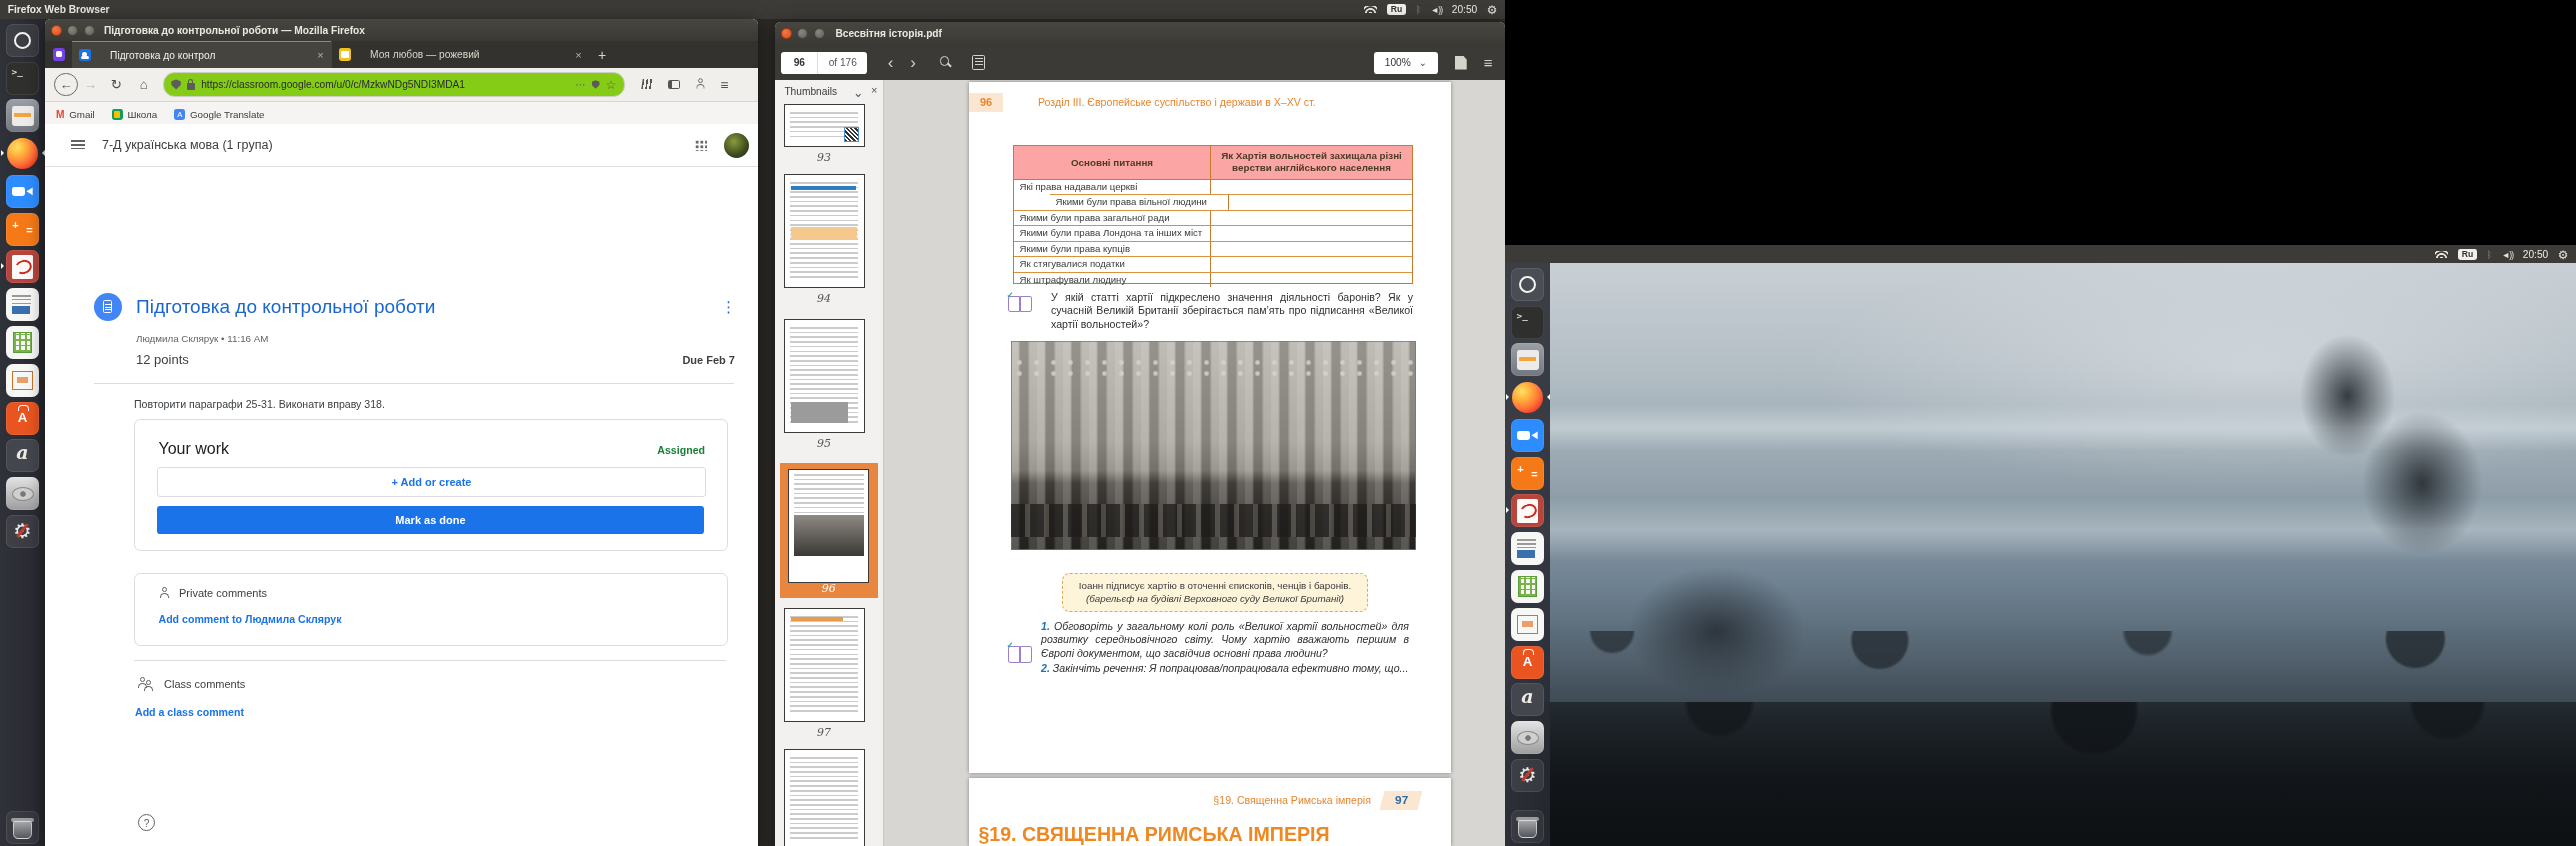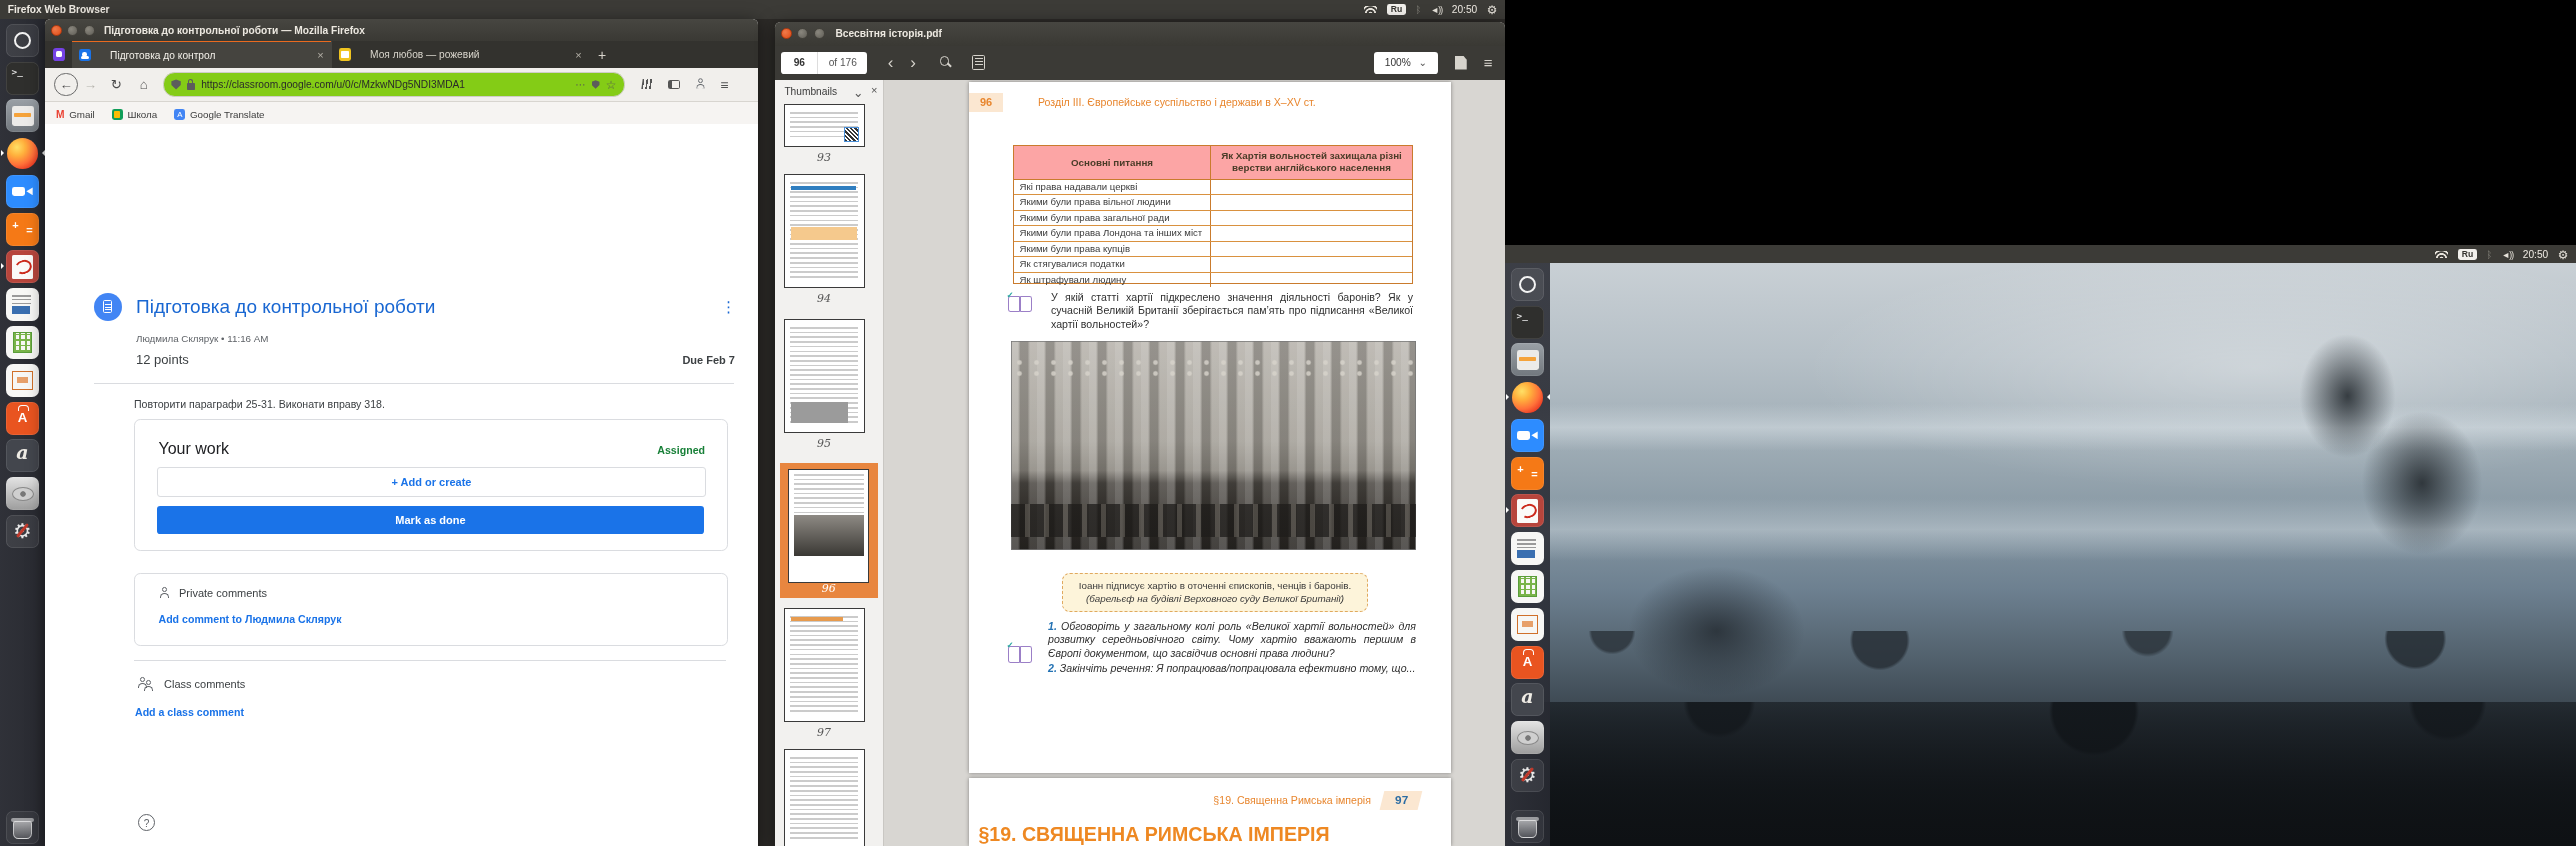--- a/index.html
+++ b/index.html
@@ -231,20 +231,26 @@
             </span>
             <span>Школа</span>
           </span>
         <span class="bm">
             <span class="bmi" style="background:#4285f4;color:#fff;font-size:7.8px;text-align:center;line-height:11px;">A</span>
             <span>Google Translate</span>
           </span>
       </div>
 
       <div class="gc" style="left:0;top:105px;width:713px;height:723px;">
+        <div class="gc-head" style="top:0;height:42px;">
+          <span class="burger" style="margin-left:26px;"></span>
+          <span style="margin-left:17px;font-size:12.5px;">7-Д українська мова (1 група)</span>
+          <span class="gridi" style="margin-left:auto;"></span>
+          <span class="avatar" style="margin:0 9.4px 0 17px;"></span>
+        </div>
 
         <div class="abs" style="left:49px;top:169px;">
             <span class="asg-ic" style="display:block;"></span>
           </div>
         <div class="abs" style="left:91px;top:172px;font-size:19px;color:#1967d2;">Підготовка до контрольної роботи</div>
         <div class="abs" style="left:676px;top:174px;font-size:15px;color:#1967d2;">⋮</div>
         <div class="abs" style="left:91px;top:209px;font-size:9.8px;color:#5f6368;">Людмила Склярук • 11:16 AM</div>
         <div class="abs" style="left:91px;top:228px;font-size:13px;color:#3c4043;font-weight:normal;">12 points</div>
         <div class="abs" style="left:486px;top:230px;width:204px;text-align:right;font-size:11px;color:#3c4043;font-weight:bold;">Due Feb 7</div>
         <div class="abs" style="left:49px;top:259px;width:640px;height:0.8px;background:#dadce0;"></div>
@@ -351,21 +357,21 @@
 
           <div class="ptable" style="left:44px;top:63px;width:400px;height:139px;">
             <div style="display:flex;height:34px;background:#fca5a5;border-bottom:1.6px solid #c97b2d;box-sizing:border-box;">
               <div class="tcell1" style="display:flex;align-items:center;justify-content:center;font-weight:bold;font-size:9.8px;color:#4a3c28;">Основні питання</div>
               <div style="flex:1;display:flex;align-items:center;justify-content:center;text-align:center;font-weight:bold;font-size:9.8px;color:#4a3c28;padding:0 6.3px;line-height:11.8px;">Як Хартія вольностей захищала різні верстви англійського населення</div>
             </div>
             <div style="display:flex;height:14.5px;">
                 <div class="tcell1" style="padding-left:5.5px;font-size:9.6px;color:#3a3a3a;line-height:14.5px;white-space:nowrap;overflow:hidden;">Які права надавали церкві</div>
                 <div style="flex:1;"></div>
               </div>
-            <div class="trowline" style="display:flex;height:14.5px;">
+            <div class="trowline" style="display:flex;height:14.5px;margin-left:36px;">
                 <div class="tcell1" style="padding-left:5.5px;font-size:9.6px;color:#3a3a3a;line-height:14.5px;white-space:nowrap;overflow:hidden;">Якими були права вільної людини</div>
                 <div style="flex:1;"></div>
               </div>
             <div class="trowline" style="display:flex;height:14.5px;">
                 <div class="tcell1" style="padding-left:5.5px;font-size:9.6px;color:#3a3a3a;line-height:14.5px;white-space:nowrap;overflow:hidden;">Якими були права загальної ради</div>
                 <div style="flex:1;"></div>
               </div>
             <div class="trowline" style="display:flex;height:14.5px;">
                 <div class="tcell1" style="padding-left:5.5px;font-size:9.6px;color:#3a3a3a;line-height:14.5px;white-space:nowrap;overflow:hidden;">Якими були права Лондона та інших міст</div>
                 <div style="flex:1;"></div>
@@ -392,21 +398,21 @@
           <div class="photo" style="left:42px;top:259px;width:405px;height:209px;"></div>
 
           <div class="capbox" style="left:93px;top:480px;width:306px;margin-top:11px;">
             <div>Іоанн підписує хартію в оточенні єпископів, ченців і баронів.</div>
             <div style="font-style:italic;">(барельєф на будівлі Верховного суду Великої Британії)</div>
           </div>
 
           <div class="book abs" style="left:39px;top:542px;">
               <span class="chk">✓</span>
             </div>
-          <div class="abs" style="left:79px;top:538px;width:368px;">
+          <div class="abs" style="left:72px;top:538px;width:368px;">
             <div class="taskt" style="margin-bottom:1.6px;"><span class="tasknum">1.</span> <span>Обговоріть у загальному колі роль «Великої хартії вольностей» для розвитку середньовічного світу. Чому хартію вважають першим в Європі документом, що засвідчив основні права людини?</span></div>
             <div class="taskt"><span class="tasknum">2.</span> <span>Закінчіть речення: Я попрацював/попрацювала ефективно тому, що...</span></div>
           </div>
         </div>
 
         <div class="pdfpage" style="left:194px;top:698px;width:482px;height:68px;overflow:hidden;">
           <div class="abs" style="right:31px;top:12.5px;display:flex;align-items:center;gap:11px;">
             <span class="orange" style="font-size:10.6px;">§19. Священна Римська імперія</span>
             <span style="background:#fbe7d1;transform:skewX(-14deg);padding:2.4px 12.5px;"><span style="display:inline-block;transform:skewX(14deg);color:#2b6ca3;font-weight:bold;font-size:11.8px;">97</span></span>
           </div>

